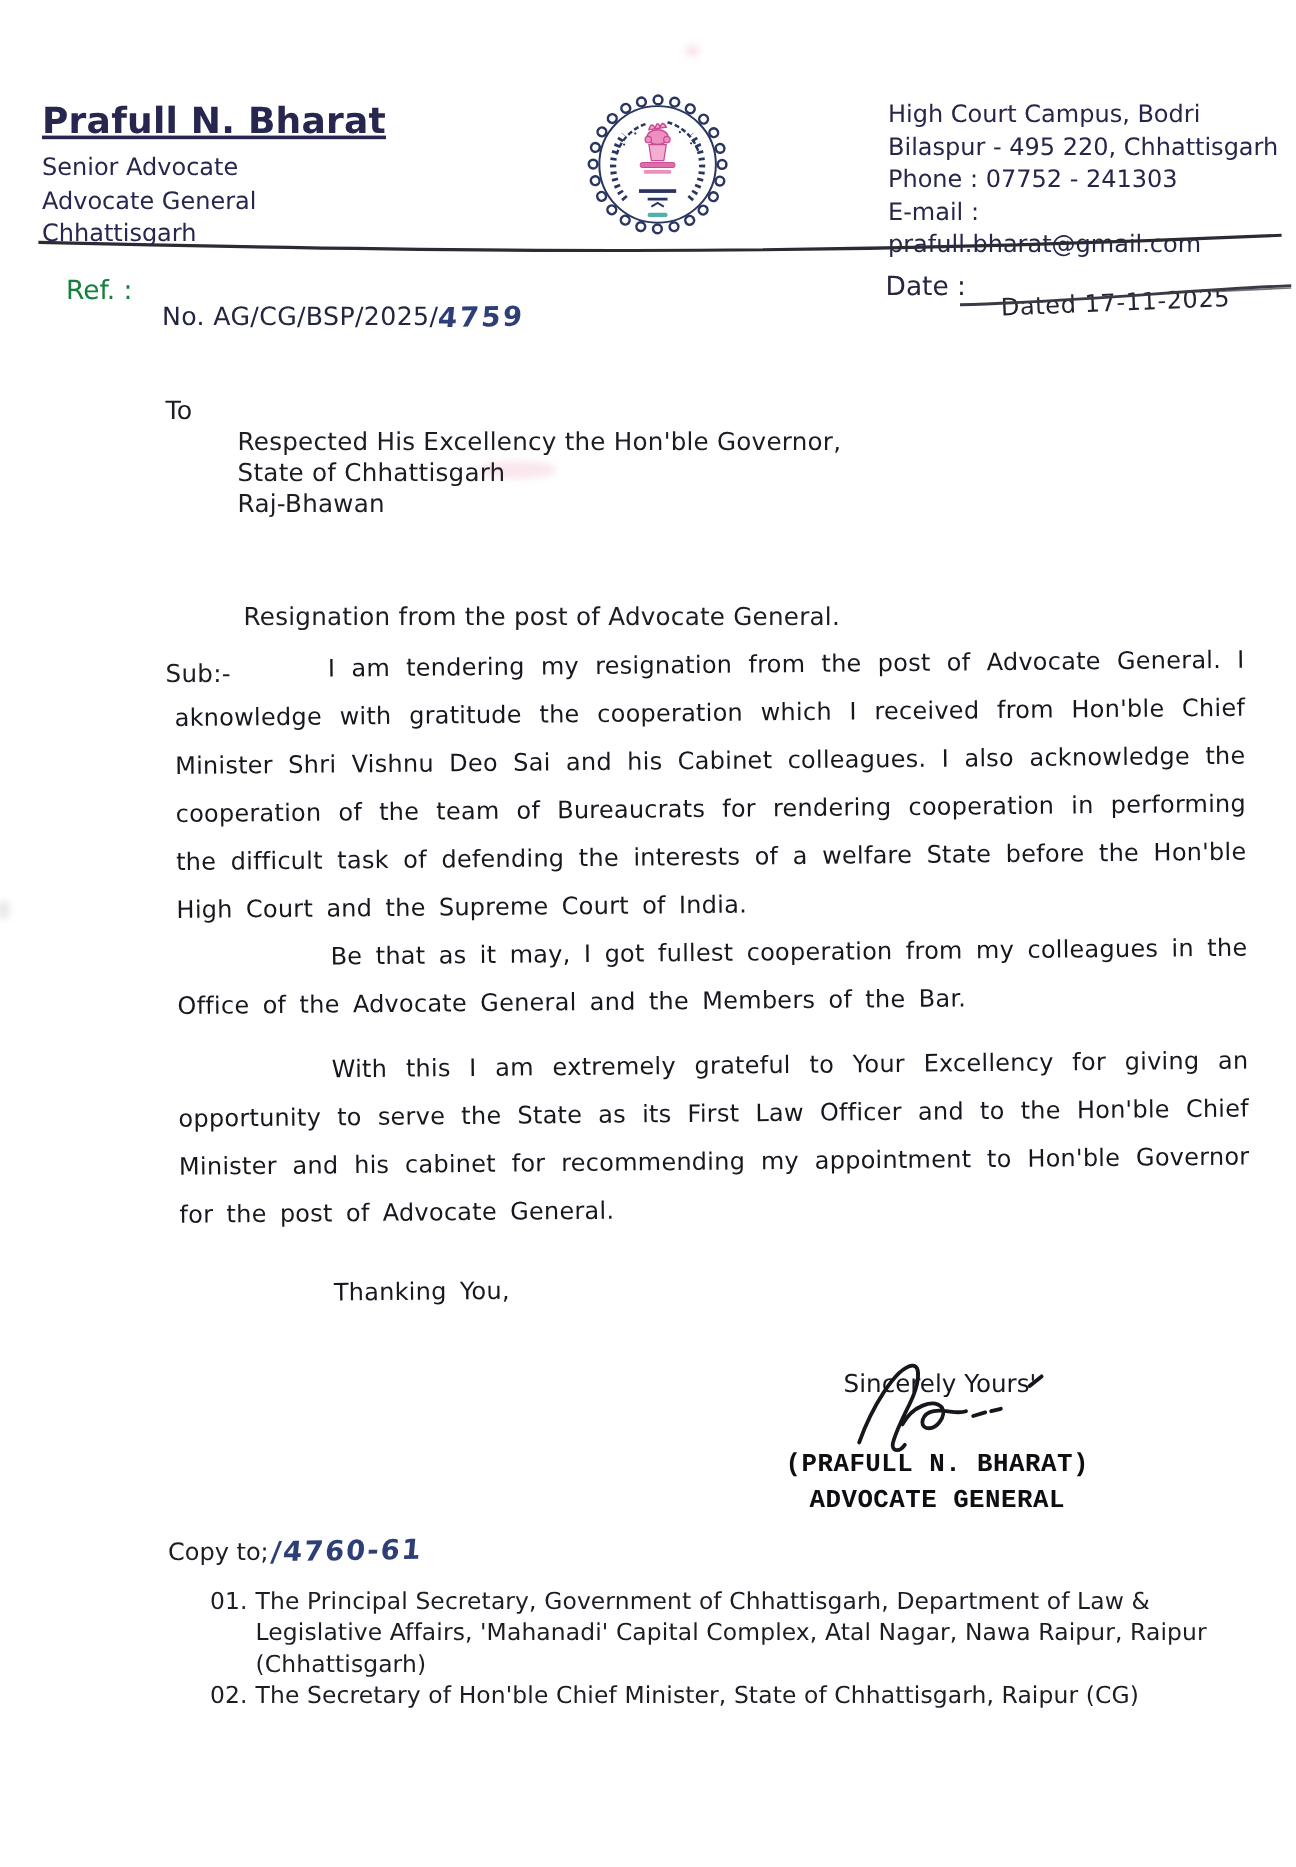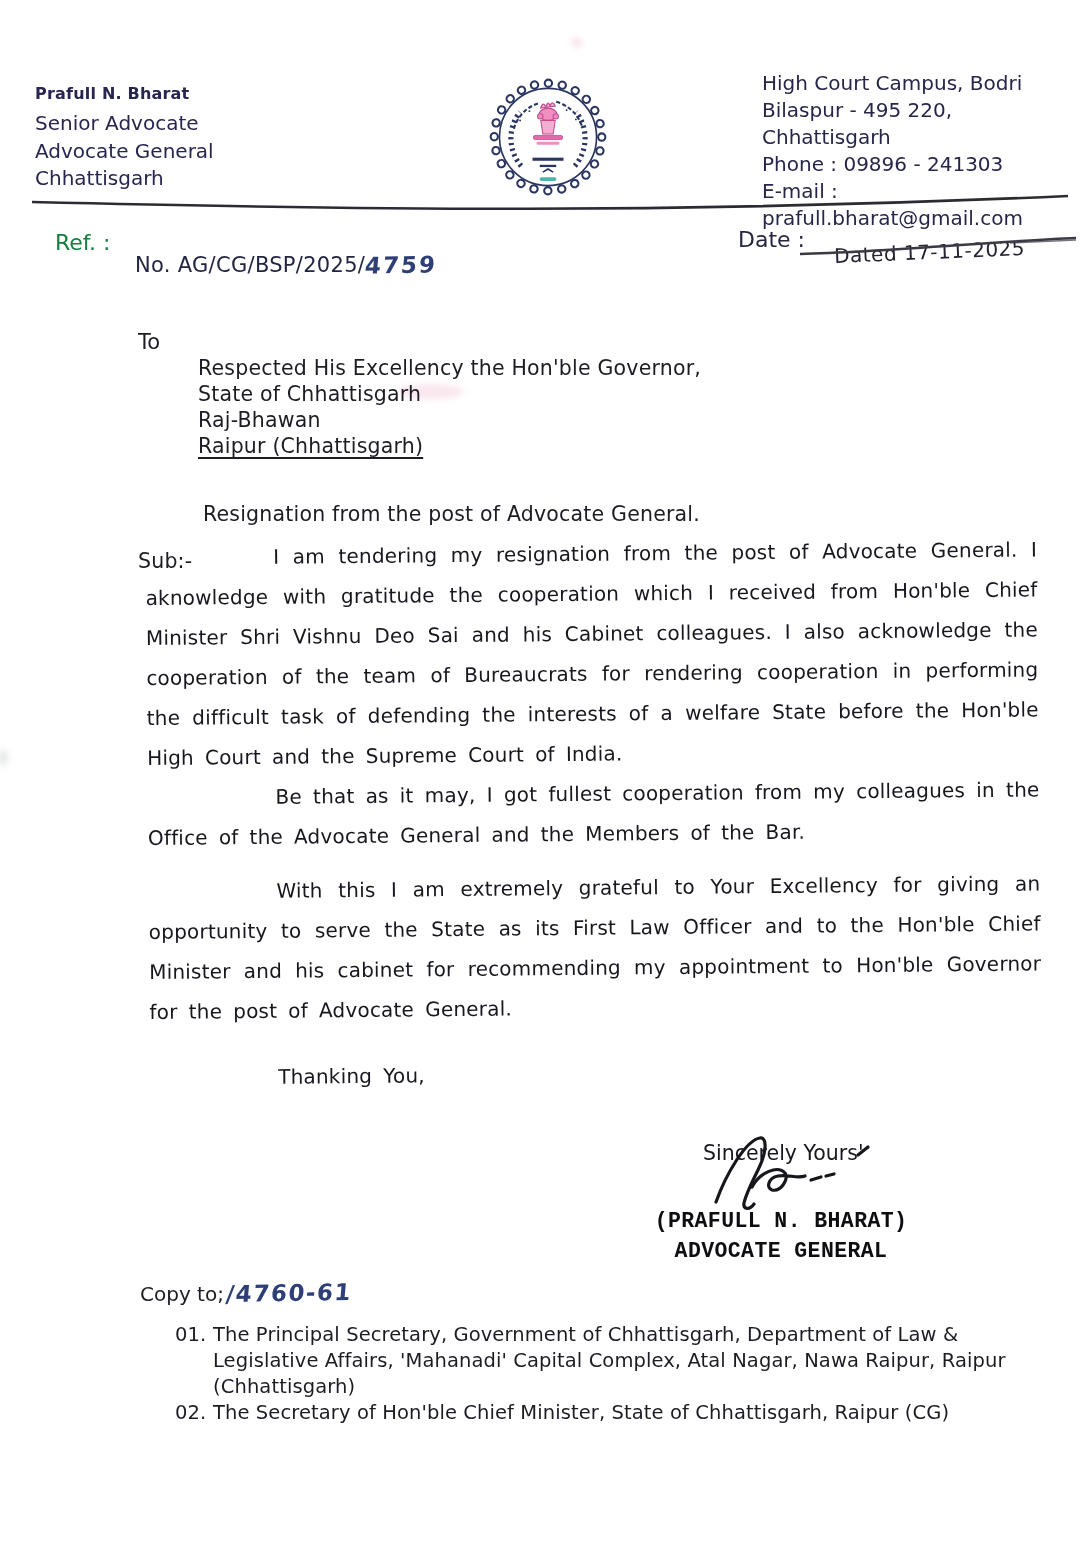--- a/index.html
+++ b/index.html
@@ -4,23 +4,23 @@
 <style>
   * { margin:0; padding:0; box-sizing:border-box; }
   html,body { background:#e8e8e8; }
   .page {
     position:relative; width:1080px; height:1556px; margin:0 auto;
     background:#ffffff; overflow:hidden;
     font-family:"DejaVu Sans", sans-serif; color:#1c1d24;
   }
   
   .sender { position:absolute; left:35px; top:84px; color:#26264f; }
-  .sender .name { font-size:16px; font-weight:bold; letter-spacing:.2px; margin-bottom:7px; }
+  .sender .name { font-size:30px; font-weight:bold; letter-spacing:.2px; margin-bottom:7px;text-decoration:underline; }
   .sender .line { font-size:20px; line-height:27.5px; }
-  .contact { position:absolute; left:740px; top:70px; color:#26264a; font-size:20px; line-height:27px;margin-left:22px; }
+  .contact { position:absolute; left:740px; top:82px; color:#26264a; font-size:20px; line-height:27px; }
   .emblem { position:absolute; left:486px; top:72px; width:124px; height:130px; }
   .rule-svg { position:absolute; left:30px; top:192px; }
 
   
   .ref-label { position:absolute; left:55px; top:230px; font-size:22px; color:#15803d; font-weight:500; }
   .ref-no { position:absolute; left:135px; top:252px; font-size:21px; color:#232641; letter-spacing:.3px; }
   .hand { color:#2e3f78; display:inline-block; transform:skewX(-6deg) rotate(-1deg); letter-spacing:2px; font-weight:600; }
   .ref-no .hand { font-size:23px; vertical-align:-1px; }
   .date-label { position:absolute; left:738px; top:227px; font-size:22px; color:#26263e; font-weight:400; }
   .date-wrap { position:absolute; left:798px; top:228px; width:282px; height:44px; }
@@ -111,21 +111,21 @@
       <rect x="45" y="80" width="30" height="3" fill="#2a3560"></rect>
       <path d="M 52,88 h 16" stroke="#2a3560" stroke-width="2.2"></path>
       <path d="M 55,94 l 5,-3 l 5,3" fill="none" stroke="#2a3560" stroke-width="1.6"></path>
       <rect x="52" y="99" width="16" height="3.5" rx="1.5" fill="#2fa69a" opacity="0.85"></rect>
     </svg>
   </div>
 
   <div class="contact">
     <div>High Court Campus, Bodri</div>
     <div>Bilaspur - 495 220, Chhattisgarh</div>
-    <div>Phone : 09896 - 241303</div>
+    <div>Phone : 07752 - 241303</div>
     <div>E-mail : prafull.bharat@gmail.com</div>
   </div>
 
   <svg class="rule-svg" width="1040" height="26">
     <path d="M 2,10 C 340,18 640,22 1038,4" fill="none" stroke="#2b2b33" stroke-width="2.6"></path>
   </svg>
 
   <div class="ref-label">Ref. :</div>
   <div class="ref-no">
     <span>No. AG/CG/BSP/2025/</span><span class="hand">4759</span>
@@ -138,21 +138,20 @@
       <path d="M 2,26 C 90,24 200,13 278,10" fill="none" stroke="#3a3a44" stroke-width="2.4"></path>
       <path d="M 212,15 L 278,12" fill="none" stroke="#3a3a44" stroke-width="1.4" opacity="0.7"></path>
     </svg>
   </div>
 
   <div class="to">To</div>
   <div class="recipient">
     <div>Respected His Excellency the Hon'ble Governor,</div>
     <div>State of Chhattisgarh</div>
     <div>Raj-Bhawan</div>
-    <div class="underlined">Raipur (Chhattisgarh)</div>
   </div>
 
   <div class="subject">
     <span class="s-label">Sub:-</span>
     <span>Resignation from the post of Advocate General.</span>
   </div>
 
   <div class="body-flow">
     <p>I am tendering my resignation from the post of Advocate General. I aknowledge with gratitude the cooperation which I received from Hon'ble Chief Minister Shri Vishnu Deo Sai and his Cabinet colleagues. I also acknowledge the cooperation of the team of Bureaucrats for rendering cooperation in performing the difficult task of defending the interests of a welfare State before the Hon'ble High Court and the Supreme Court of India.</p>
     <p>Be that as it may, I got fullest cooperation from my colleagues in the Office of the Advocate General and the Members of the Bar.</p>

